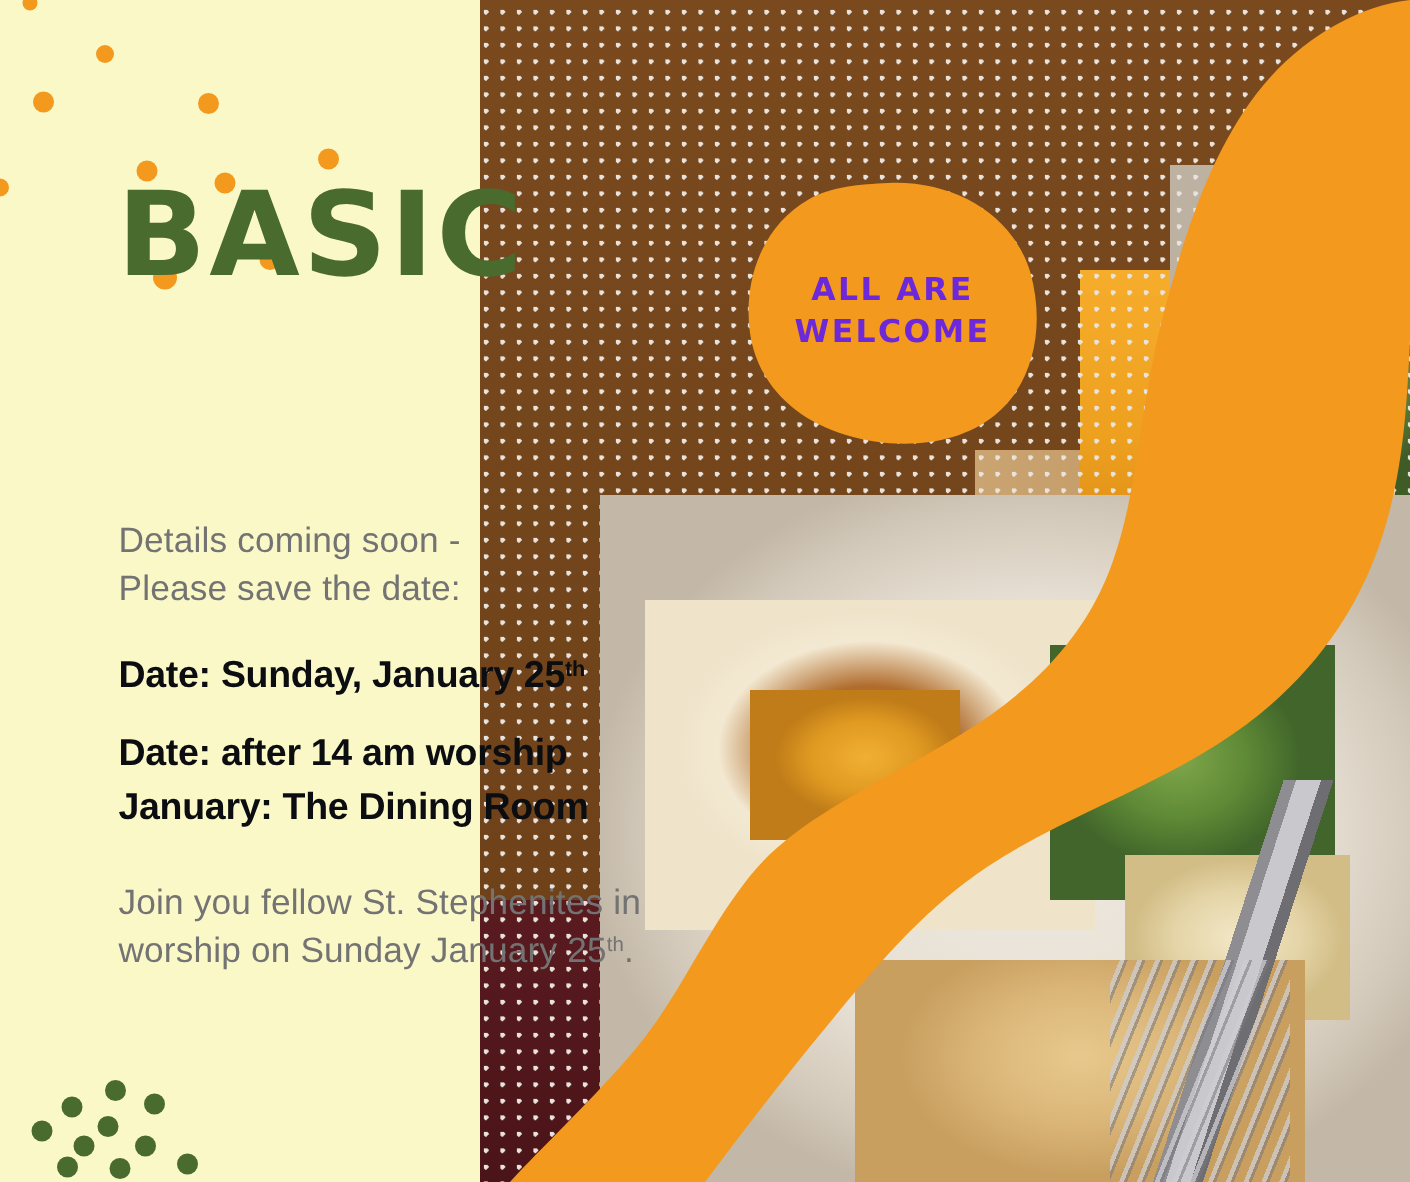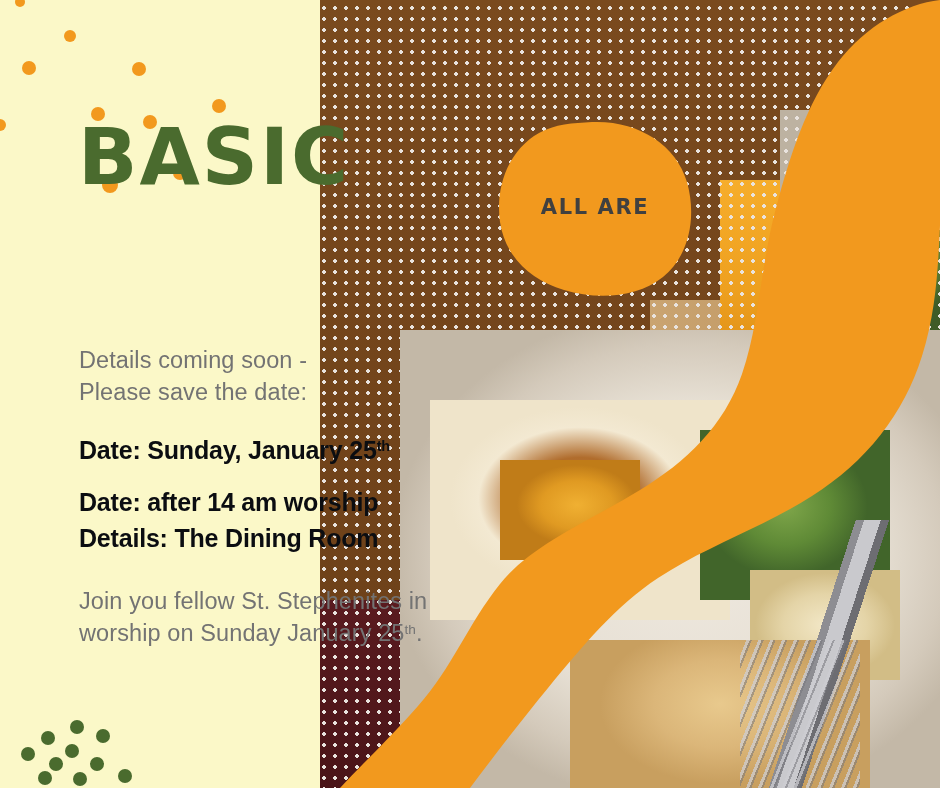--- a/index.html
+++ b/index.html
@@ -99,21 +99,21 @@
   #title-brunch{color:#F2991E;}
 
   #badge{
     position:absolute;left:497px;top:120px;width:196px;height:176px;
   }
   #badge-text{
     position:absolute;inset:0;display:flex;flex-direction:column;
     align-items:center;justify-content:center;
     font-family:"DejaVu Sans",sans-serif;font-weight:700;
     font-size:21px;line-height:1.32;letter-spacing:1.6px;
-    color:#404040;text-align:center;
+    color:#6d28d9;text-align:center;
   }
 
   .lede{
     position:absolute;left:79px;top:301px;width:400px;
     font-size:23.5px;line-height:1.35;color:#737373;letter-spacing:.1px;
   }
   .lede div{white-space:nowrap;}
 
   .detail{
     position:absolute;left:79px;width:420px;
@@ -207,35 +207,36 @@
       <span>Date:</span>
       <span>Sunday, January 25</span><sup>th</sup>
     </div>
 
     <div class="detail" id="detail-time">
       <span>Date:</span>
       <span>after 14 am worship</span>
     </div>
 
     <div class="detail" id="detail-location">
-      <span>Details:</span>
+      <span>January:</span>
       <span>The Dining Room</span>
     </div>
 
     <div class="body-copy">
       <div>Join you fellow St. Stephenites in</div>
       <div><span>worship on Sunday January 25</span><sup>th</sup><span>.</span></div>
     </div>
 
   </div>
 
   <div id="badge">
     <svg viewBox="0 0 196 176" width="196" height="176" aria-hidden="true">
       <path d="M95,2 C140,0 179,24 190,62 C200,98 192,136 166,157
                C140,178 100,180 67,170 C33,160 8,136 3,102
                C-2,66 12,30 42,13 C58,4 76,3 95,2 Z" fill="#F2991E"></path>
     </svg>
     <div id="badge-text">
       <div>ALL ARE</div>
+      <div>WELCOME</div>
     </div>
   </div>
 
 </div>
 
 </body></html>

